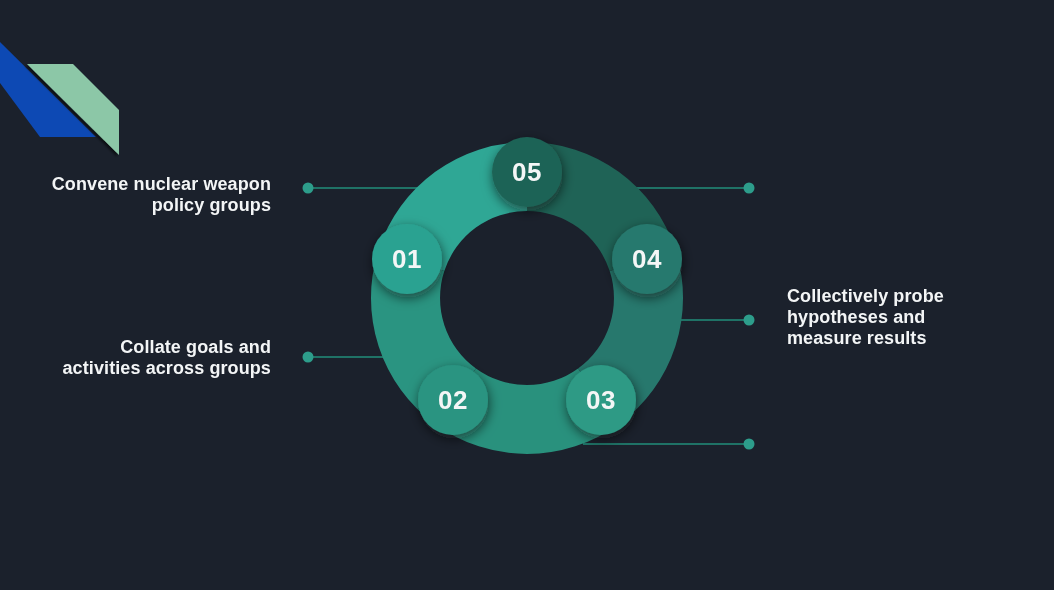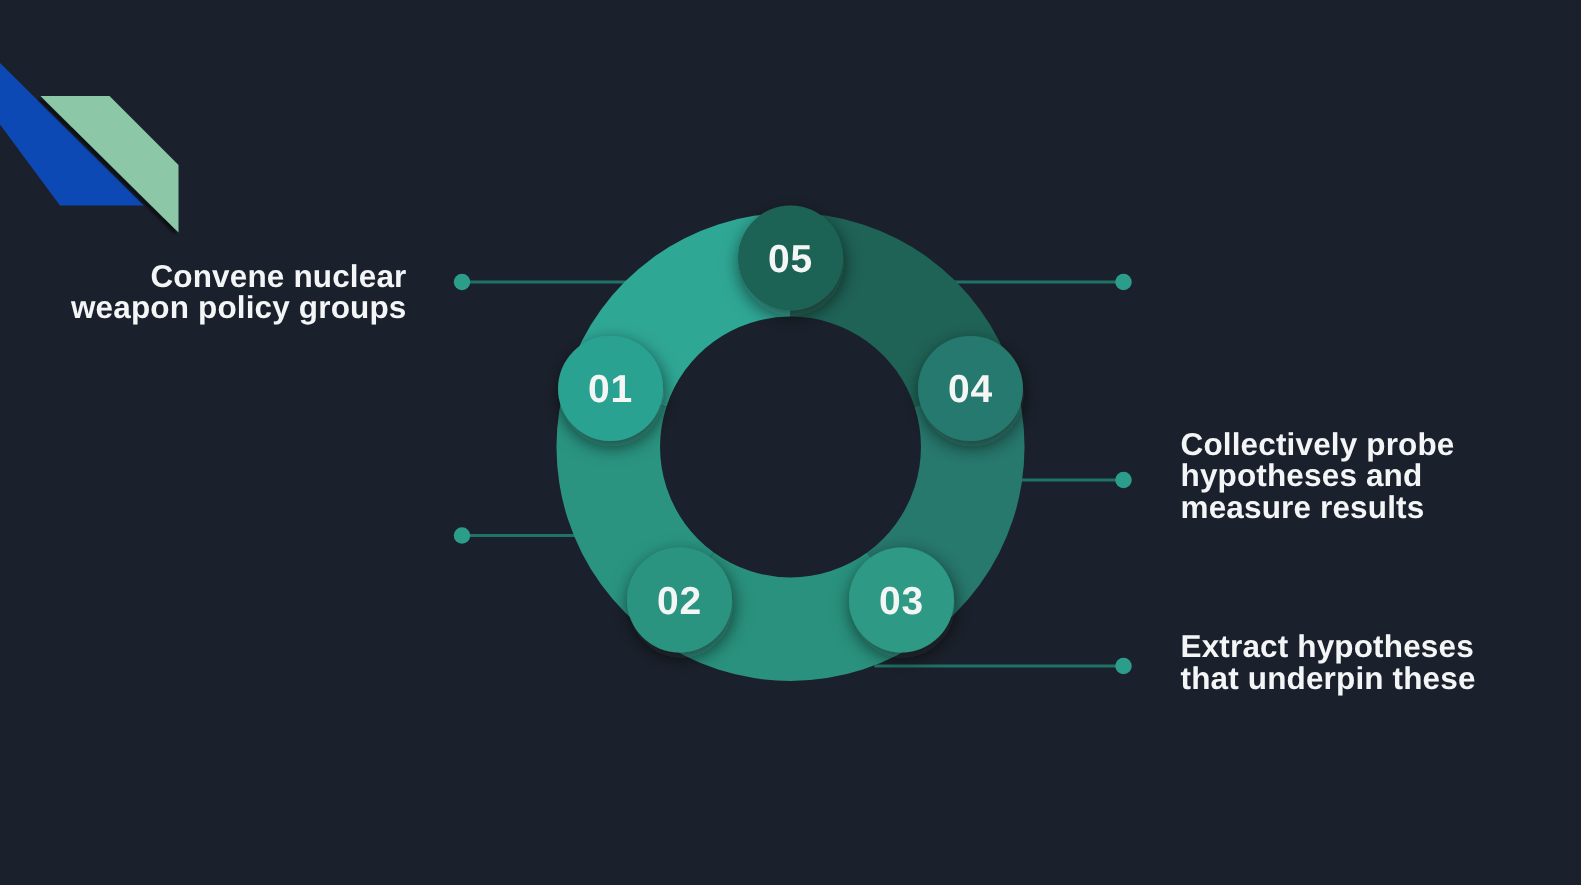--- a/index.html
+++ b/index.html
@@ -12,21 +12,21 @@
     font-family: "Liberation Sans", sans-serif;
   }
   .diagram-svg {
     position: absolute;
     left: 0; top: 0;
     width: 1054px; height: 590px;
   }
   .step-label {
     position: absolute;
     color: #f3f5f6;
-    font-size: 21px;
+    font-size: 18px;
     line-height: 21px;
     font-weight: bold;
     letter-spacing: 0.1px;
   }
   .step-label.left  { text-align: right; }
   .step-label.right { text-align: left; }
   .pos-l1 { left: 41px;  top: 174px; width: 230px; }
   .pos-l2 { left: 41px;  top: 337px; width: 230px; }
   .pos-r5 { left: 787px; top: 172px; width: 195px; }
   .pos-r4 { left: 787px; top: 286px; width: 210px; }
@@ -91,16 +91,16 @@
       <text class="step-number" x="527" y="181" fill="#f4f6f6">05</text>
     </g>
 
     <g>
       <polygon points="0,42 96,137 40,137 0,83" fill="#0d49b4"></polygon>
       <polygon points="27,64 73,64 119,110 119,155" filter="url(#ribbonShadow)" fill="#8cc7a7"></polygon>
     </g>
   </svg>
 
   <div class="step-label left pos-l1">Convene nuclear weapon policy groups</div>
+  <div class="step-label left pos-l2">Collate goals and activities across groups</div>
   <div class="step-label right pos-r4">Collectively probe hypotheses and measure results</div>
-  <div class="step-label right pos-r3">Extract hypotheses that underpin these</div>
 
 </div>
 
 </body></html>

